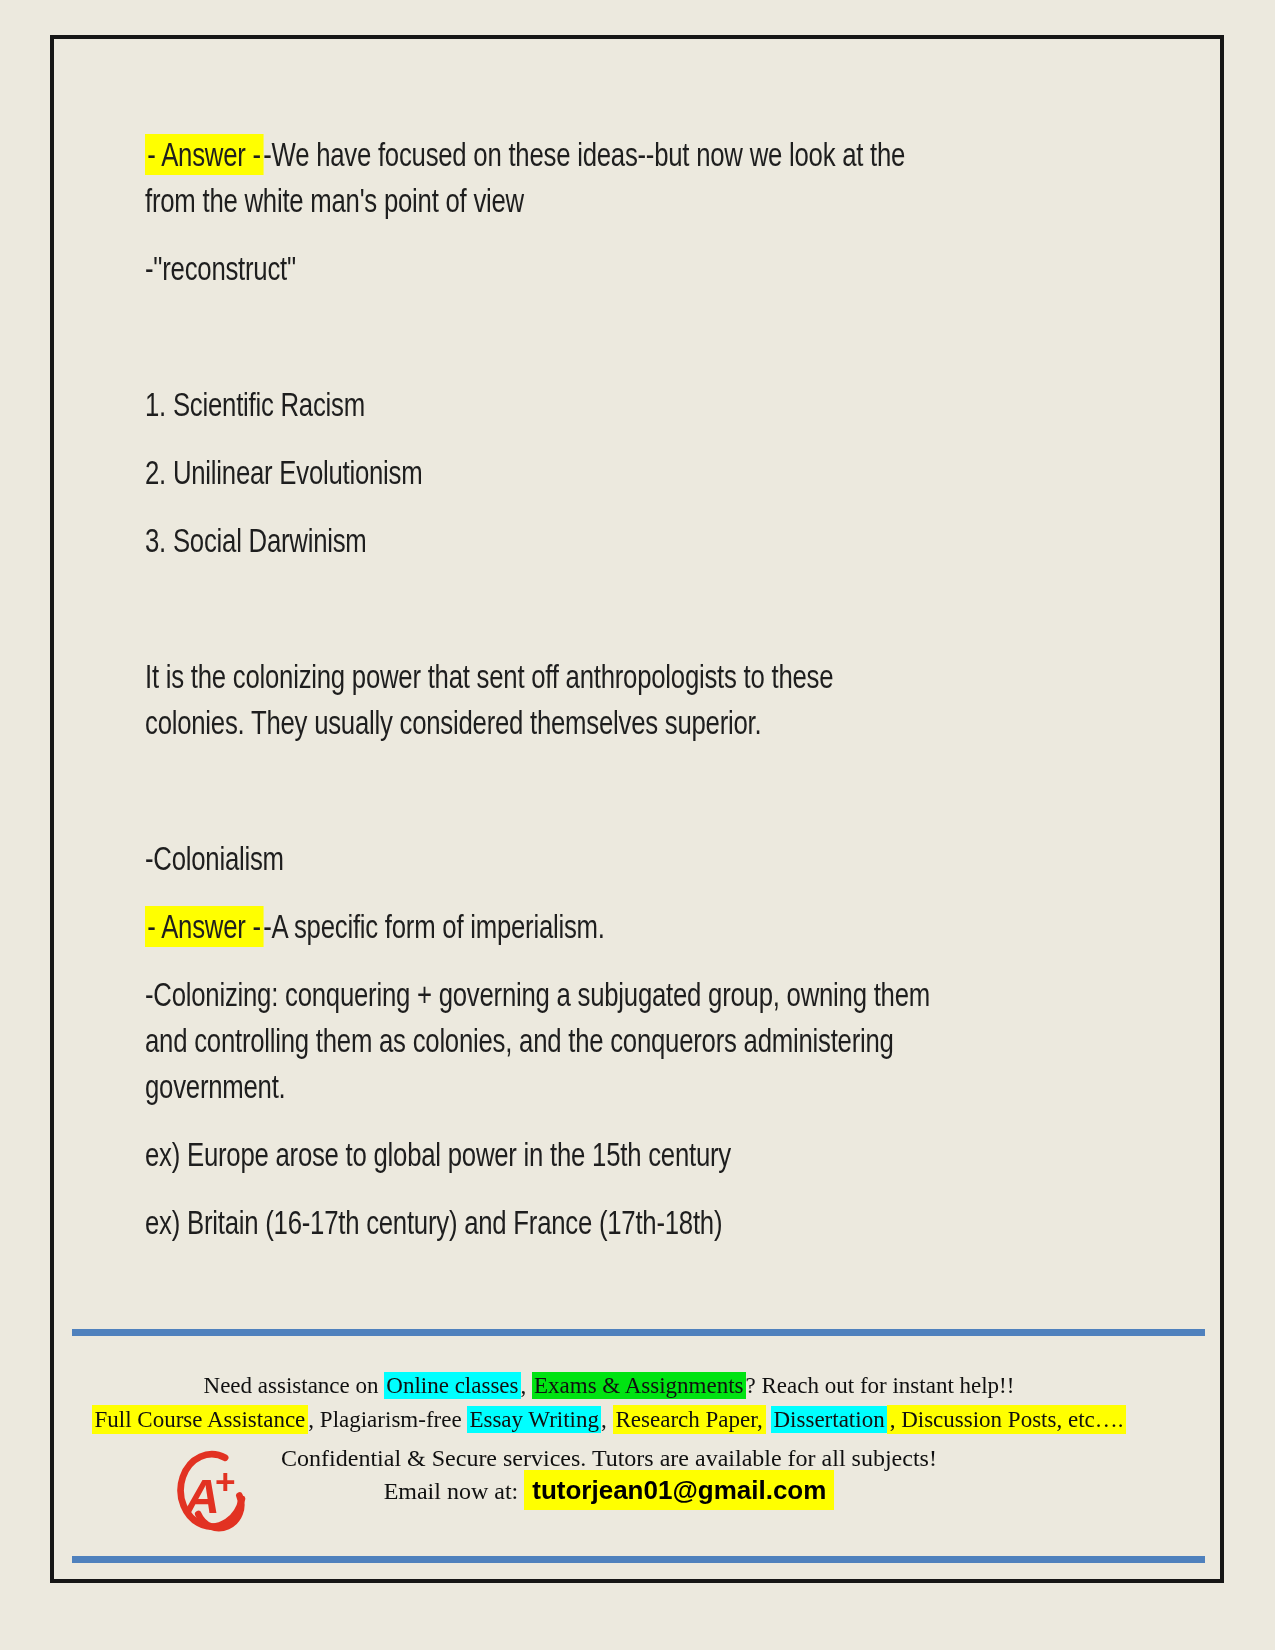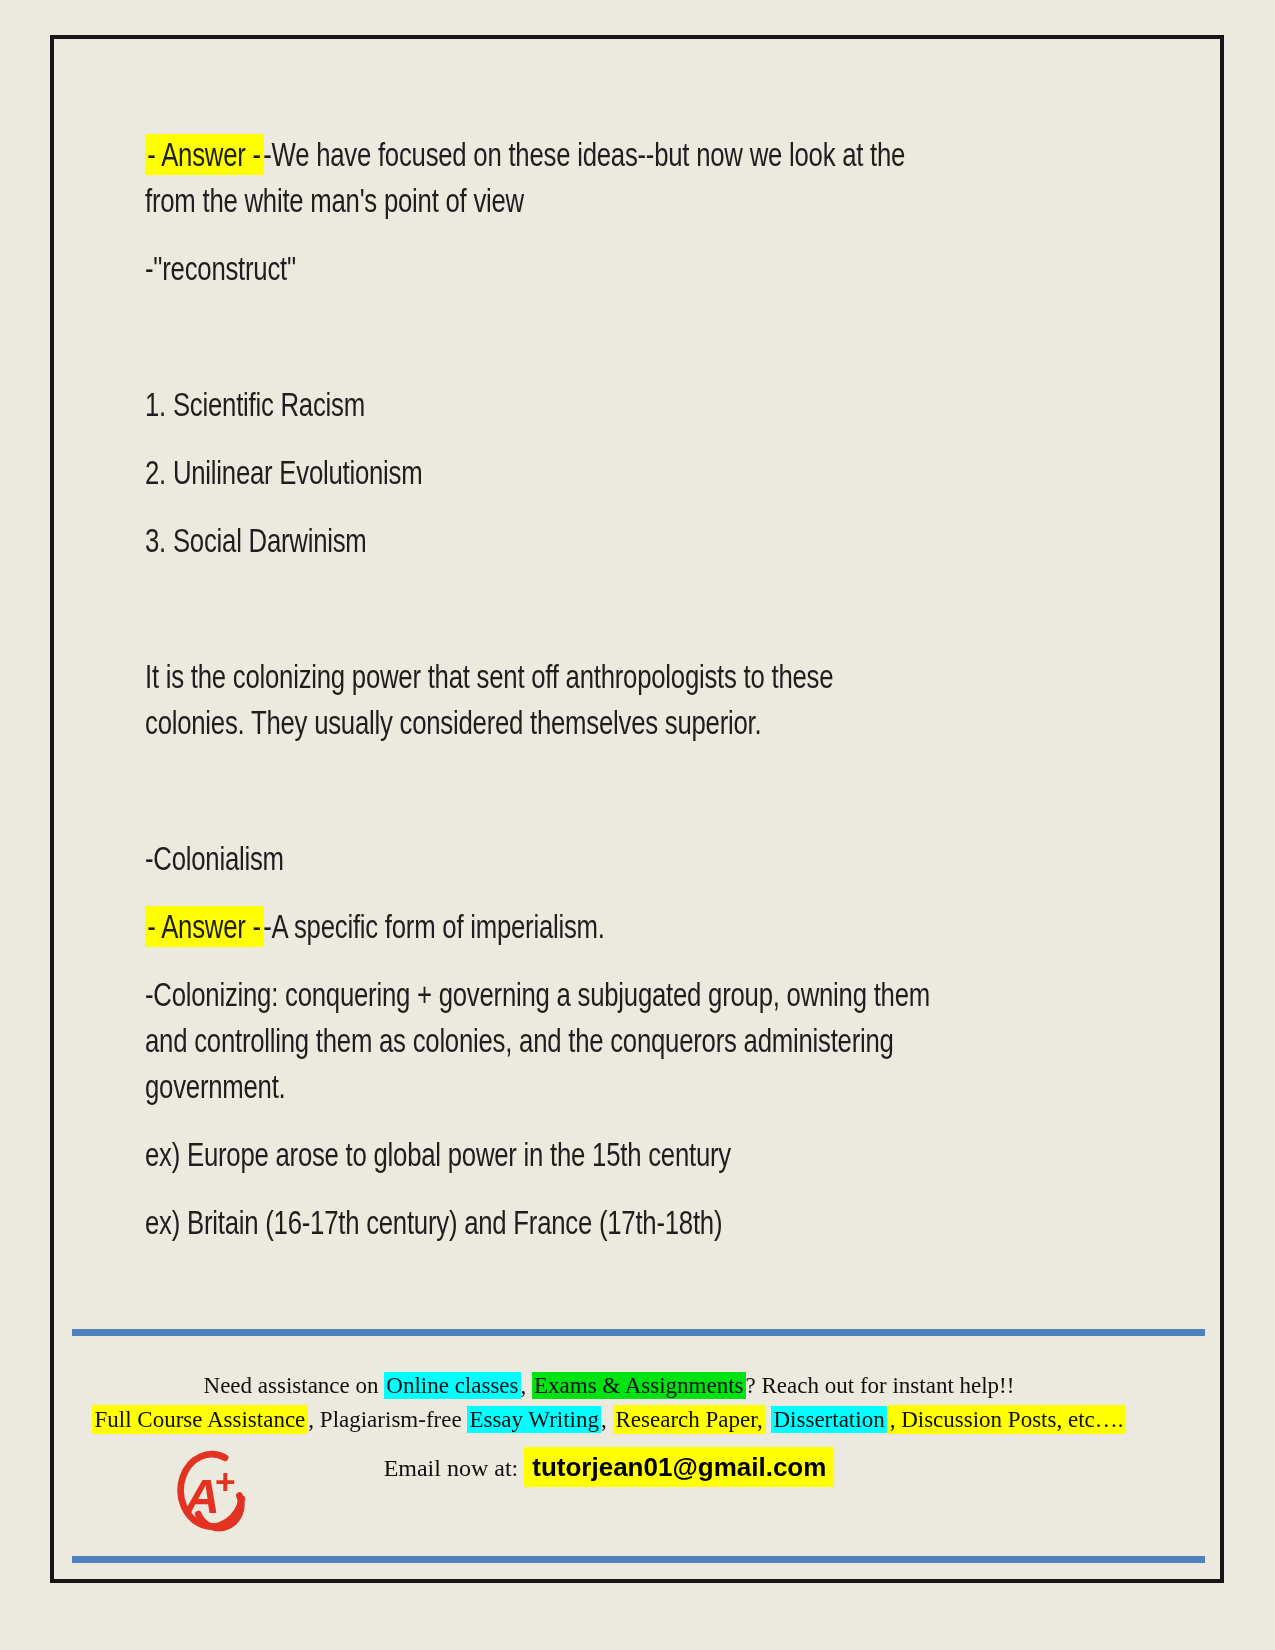--- a/index.html
+++ b/index.html
@@ -44,21 +44,21 @@
     position:absolute;left:0;width:1110px;text-align:center;
     font-family:"Liberation Serif",serif;font-size:23px;line-height:30px;color:#101010;
     white-space:nowrap;
   }
   .promo-1{top:1309px;}
   .promo-2{top:1343px;}
   .brand-text{
     position:absolute;left:115px;top:1403px;width:880px;text-align:center;
     font-family:"Liberation Serif",serif;font-size:24px;line-height:32px;color:#101010;
   }
-  .brand-text .email-line{margin-top:9px;}
+  .brand-text .email-line{}
   .email{
     font-family:"Liberation Sans",sans-serif;font-weight:bold;font-size:26px;
     background:var(--hl-yellow);padding:5px 8px;color:#000;
   }
   .logo{position:absolute;left:114px;top:1407px;width:84px;height:94px;color:var(--logo-red);}
 </style>
 </head>
 <body>
 
 <div class="frame">
@@ -77,20 +77,21 @@
   <svg class="logo" viewBox="0 0 100 106" aria-hidden="true">
     <g fill="none" stroke="currentColor" stroke-width="8" stroke-linecap="round">
       <path d="M 68 11 A 37 43 0 1 0 88 60"></path>
       <path d="M 85 56 A 25 26 0 0 1 36 78"></path>
     </g>
     <text x="20" y="77" font-size="58" font-weight="bold" font-style="italic" font-family="Liberation Sans, sans-serif" fill="currentColor">A</text>
     <text x="56" y="54" font-size="42" font-weight="bold" font-family="Liberation Sans, sans-serif" fill="currentColor">+</text>
   </svg>
 
   <div class="brand-text">
+    <div>Confidential &amp; Secure services. Tutors are available for all subjects!</div>
     <div class="email-line">
       <span>Email now at:</span>
       <span class="email">tutorjean01@gmail.com</span>
     </div>
   </div>
 
   <div class="rule rule-bottom"></div>
 
 </div>
 

